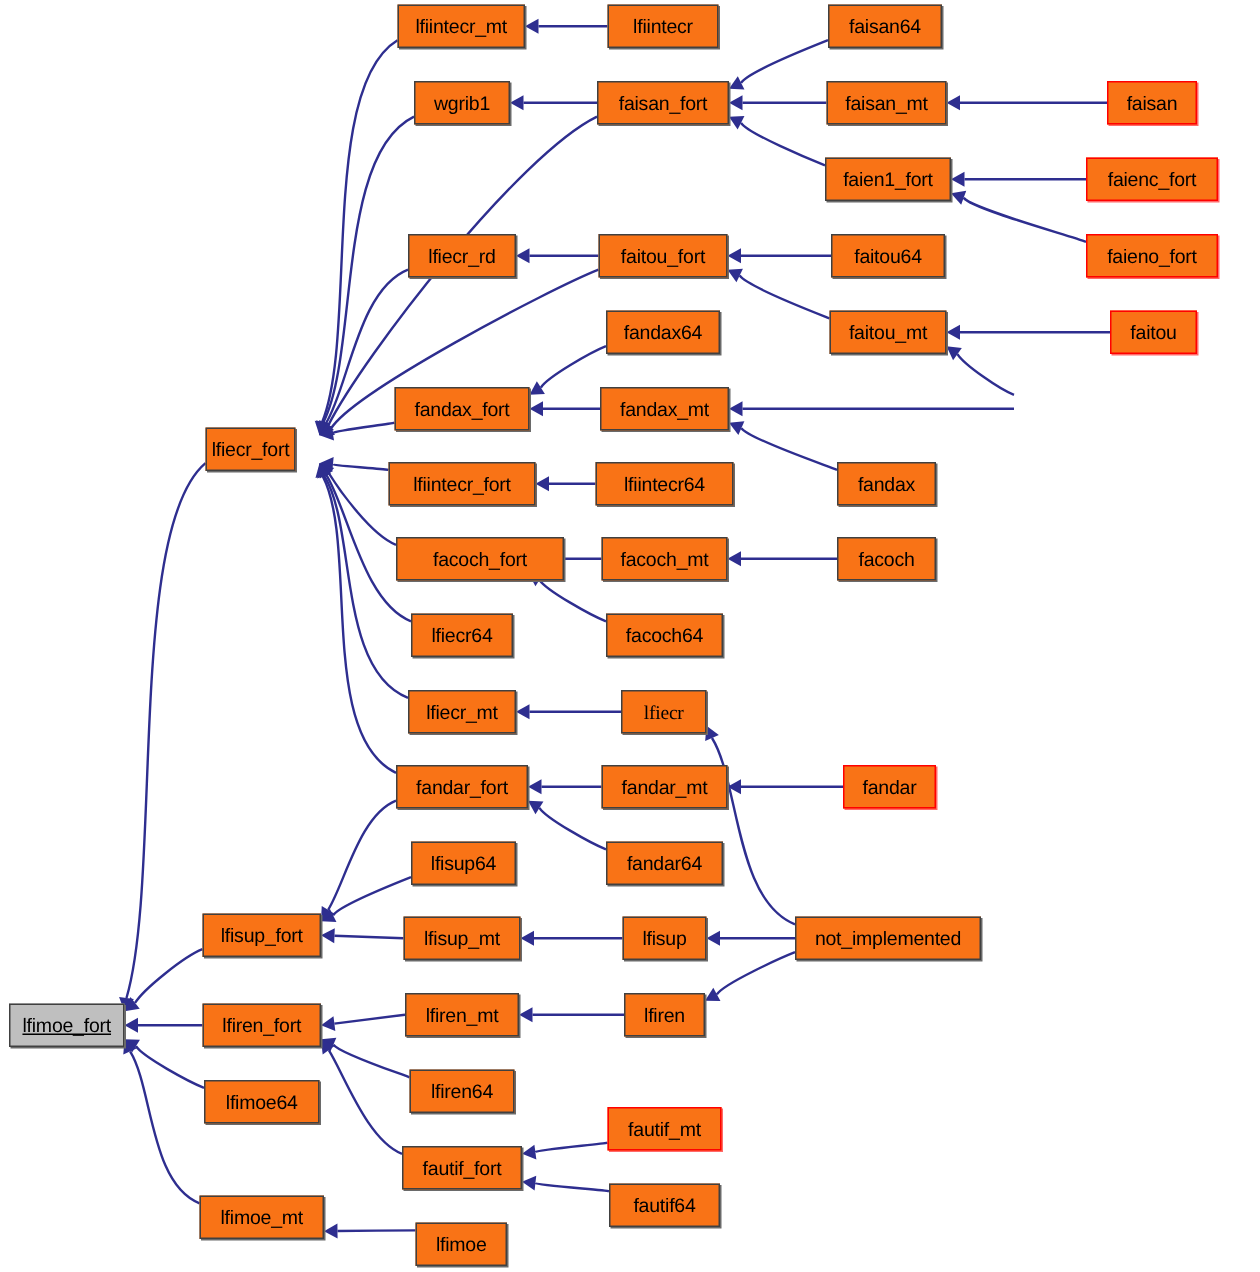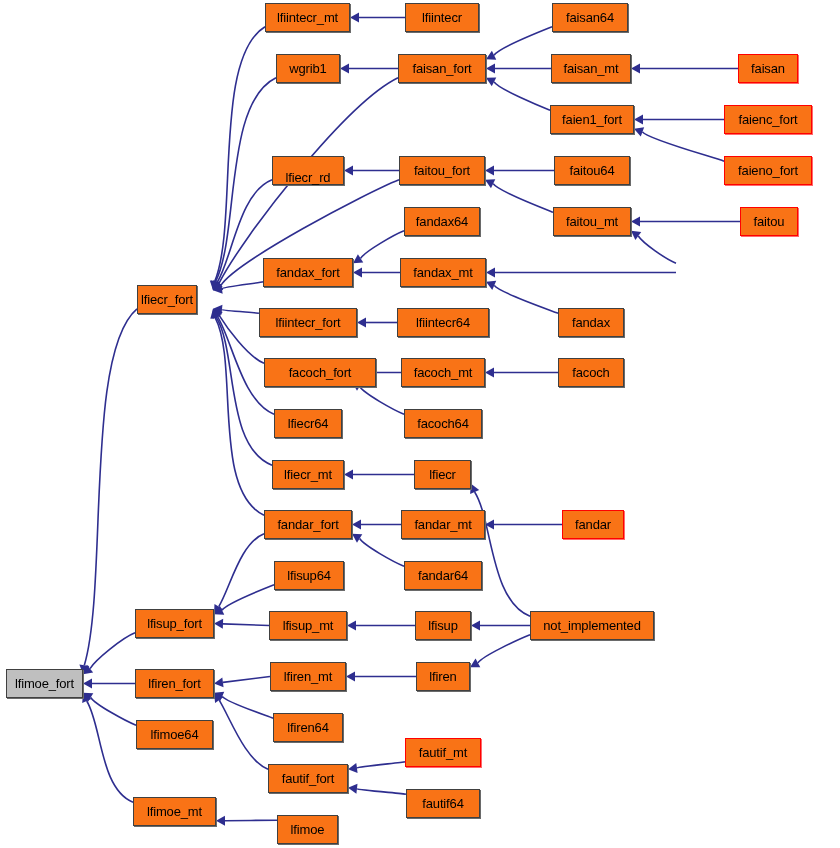--- a/index.html
+++ b/index.html
@@ -46,20 +46,21 @@
     letter-spacing: -0.15px;
     box-shadow: 1px 1px 0 0 #6a6a6a;
   }
   .node-box.red {
     border-color: #ff0000;
     box-shadow: 1px 1px 0 0 #ff6a6a;
   }
   .node-box.root {
     background: #bfbfbf;
     border-color: #404040;
+    text-decoration: underline;
   }
   .node-label {
     pointer-events: none;
   }
 </style>
 </head>
 <body>
 
 <div id="graph-root">
   <svg id="graph-svg" viewBox="0 0 840 848" preserveAspectRatio="none">
@@ -191,21 +192,21 @@
     </div>
     <div class="node-box" style="left: 133px; top: 797px; width: 83px; height: 29px;">
       <span class="node-label">lfimoe_mt</span>
     </div>
     <div class="node-box" style="left: 265px; top: 3px; width: 85px; height: 29px;">
       <span class="node-label">lfiintecr_mt</span>
     </div>
     <div class="node-box" style="left: 276px; top: 54px; width: 64px; height: 29px;">
       <span class="node-label">wgrib1</span>
     </div>
-    <div class="node-box" style="left: 272px; top: 156px; width: 72px; height: 29px; align-items: flex-end;">
+    <div class="node-box" style="left: 272px; top: 156px; width: 72px; height: 29px;">
       <span class="node-label">lfiecr_rd</span>
     </div>
     <div class="node-box" style="left: 263px; top: 258px; width: 90px; height: 29px;">
       <span class="node-label">fandax_fort</span>
     </div>
     <div class="node-box" style="left: 259px; top: 308px; width: 98px; height: 29px;">
       <span class="node-label">lfiintecr_fort</span>
     </div>
     <div class="node-box" style="left: 264px; top: 358px; width: 112px; height: 29px;">
       <span class="node-label">facoch_fort</span>
@@ -254,21 +255,21 @@
     </div>
     <div class="node-box" style="left: 397px; top: 308px; width: 92px; height: 29px;">
       <span class="node-label">lfiintecr64</span>
     </div>
     <div class="node-box" style="left: 401px; top: 358px; width: 84px; height: 29px;">
       <span class="node-label">facoch_mt</span>
     </div>
     <div class="node-box" style="left: 404px; top: 409px; width: 78px; height: 29px;">
       <span class="node-label">facoch64</span>
     </div>
-    <div class="node-box" style="left: 414px; top: 460px; width: 57px; height: 29px;">
+    <div class="node-box" style="left: 414px; top: 460px; width: 57px; height: 29px; font-family: Liberation Serif, serif;">
       <span class="node-label">lfiecr</span>
     </div>
     <div class="node-box" style="left: 401px; top: 510px; width: 84px; height: 29px;">
       <span class="node-label">fandar_mt</span>
     </div>
     <div class="node-box" style="left: 404px; top: 561px; width: 78px; height: 29px;">
       <span class="node-label">fandar64</span>
     </div>
     <div class="node-box" style="left: 415px; top: 611px; width: 56px; height: 29px;">
       <span class="node-label">lfisup</span>

